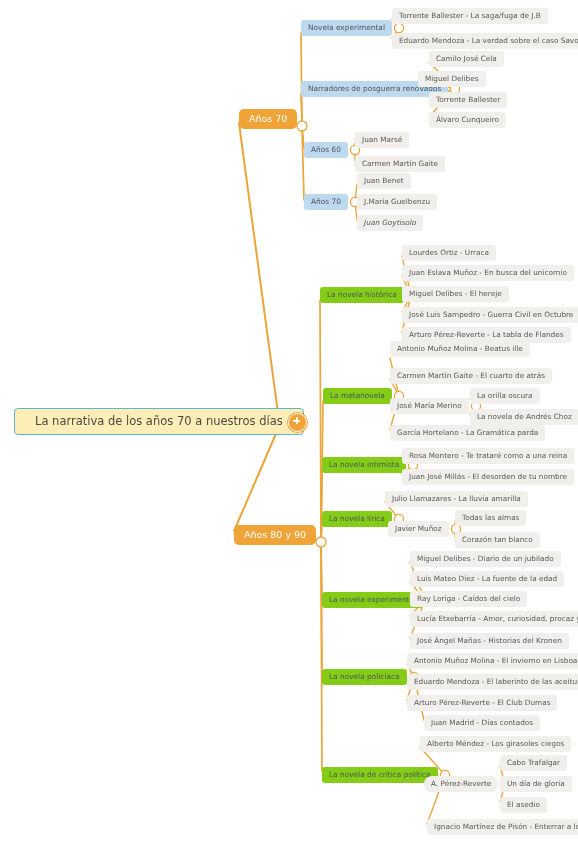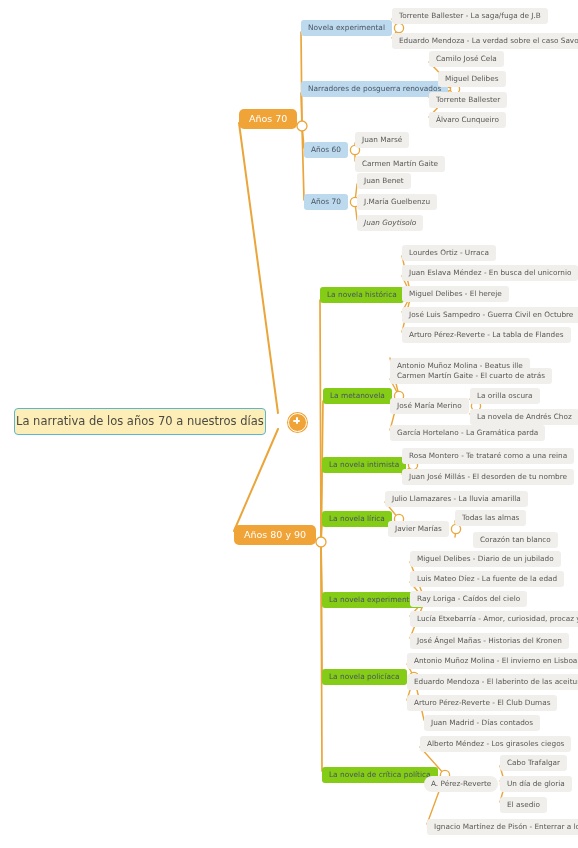--- a/index.html
+++ b/index.html
@@ -20,21 +20,21 @@
     border-radius:3px;
     display:flex;align-items:center;
   }
 
   
   .n-root{
     background:#fdeeb8;
     border:1.6px solid #59b7d4;
     color:#4a4a42;
     font-size:11.5px;
-    padding:6px 1px;
+    padding:6px 20px;
     border-radius:4px;
     box-shadow:0 0 0 0 rgba(0,0,0,0);
   }
 
   
   .n-l1{
     background:#f0a336;
     color:#ffffff;
     font-size:9.5px;
     padding:5px 10px;
@@ -206,21 +206,21 @@
     </div>
     <div class="node n-leaf" style="left: 392px; top: 8px;">
       <span>Torrente Ballester - La saga/fuga de J.B</span>
     </div>
     <div class="node n-leaf" style="left: 392px; top: 33px;">
       <span>Eduardo Mendoza - La verdad sobre el caso Savolta</span>
     </div>
     <div class="node n-leaf" style="left: 429px; top: 51px;">
       <span>Camilo José Cela</span>
     </div>
-    <div class="node n-leaf" style="left: 438px; top: 71px; text-align: right;">
+    <div class="node n-leaf" style="left: 418px; top: 71px; text-align: right;">
       <span>Miguel Delibes</span>
     </div>
     <div class="node n-leaf" style="left: 429px; top: 92px;">
       <span>Torrente Ballester</span>
     </div>
     <div class="node n-leaf" style="left: 429px; top: 112px;">
       <span>Álvaro Cunqueiro</span>
     </div>
     <div class="node n-leaf" style="left: 355px; top: 132px;">
       <span>Juan Marsé</span>
@@ -234,32 +234,32 @@
     <div class="node n-leaf" style="left: 357px; top: 194px;">
       <span>J.María Guelbenzu</span>
     </div>
     <div class="node n-leaf" style="left: 357px; top: 215px; font-style: italic;">
       <span>Juan Goytisolo</span>
     </div>
     <div class="node n-leaf" style="left: 402px; top: 245px;">
       <span>Lourdes Ortiz - Urraca</span>
     </div>
     <div class="node n-leaf" style="left: 402px; top: 265px;">
-      <span>Juan Eslava Méndez - En busca del unicornio</span>
+      <span>Juan Eslava Muñoz - En busca del unicornio</span>
     </div>
     <div class="node n-leaf" style="left: 402px; top: 286px;">
       <span>Miguel Delibes - El hereje</span>
     </div>
     <div class="node n-leaf" style="left: 402px; top: 307px;">
       <span>José Luis Sampedro - Guerra Civil en Octubre</span>
     </div>
     <div class="node n-leaf" style="left: 402px; top: 327px;">
       <span>Arturo Pérez-Reverte - La tabla de Flandes</span>
     </div>
-    <div class="node n-leaf" style="left: 390px; top: 358px;">
+    <div class="node n-leaf" style="left: 390px; top: 341px;">
       <span>Antonio Muñoz Molina - Beatus ille</span>
     </div>
     <div class="node n-leaf" style="left: 390px; top: 368px;">
       <span>Carmen Martín Gaite - El cuarto de atrás</span>
     </div>
     <div class="node n-leaf" style="left: 390px; top: 398px;">
       <span>José María Merino</span>
     </div>
     <div class="node n-leaf" style="left: 470px; top: 388px;">
       <span>La orilla oscura</span>
@@ -273,26 +273,26 @@
     <div class="node n-leaf" style="left: 402px; top: 448px;">
       <span>Rosa Montero - Te trataré como a una reina</span>
     </div>
     <div class="node n-leaf" style="left: 402px; top: 469px;">
       <span>Juan José Millás - El desorden de tu nombre</span>
     </div>
     <div class="node n-leaf" style="left: 385px; top: 491px;">
       <span>Julio Llamazares - La lluvia amarilla</span>
     </div>
     <div class="node n-leaf" style="left: 388px; top: 521px;">
-      <span>Javier Marías</span>
+      <span>Javier Muñoz</span>
     </div>
     <div class="node n-leaf" style="left: 455px; top: 510px;">
       <span>Todas las almas</span>
     </div>
-    <div class="node n-leaf" style="left: 473px; top: 532px;">
+    <div class="node n-leaf" style="left: 455px; top: 532px;">
       <span>Corazón tan blanco</span>
     </div>
     <div class="node n-leaf" style="left: 410px; top: 551px;">
       <span>Miguel Delibes - Diario de un jubilado</span>
     </div>
     <div class="node n-leaf" style="left: 410px; top: 571px;">
       <span>Luis Mateo Díez - La fuente de la edad</span>
     </div>
     <div class="node n-leaf" style="left: 410px; top: 591px;">
       <span>Ray Loriga - Caídos del cielo</span>

